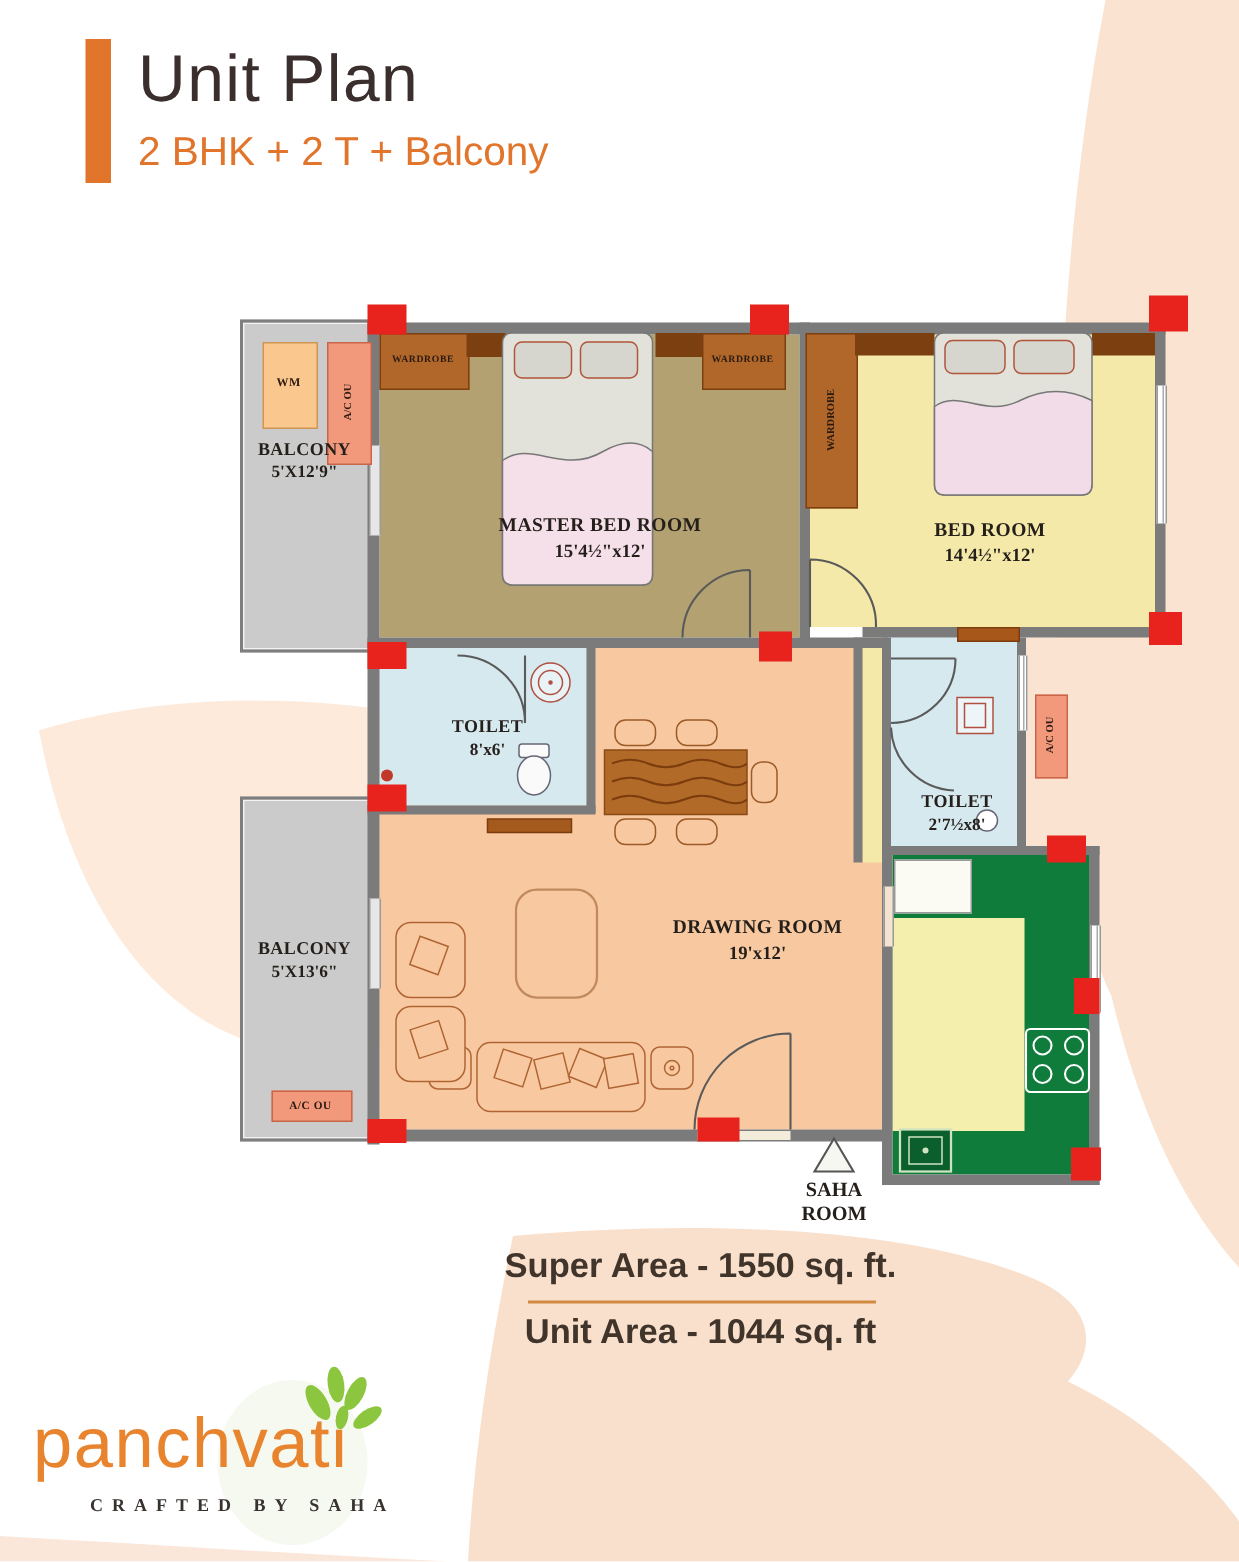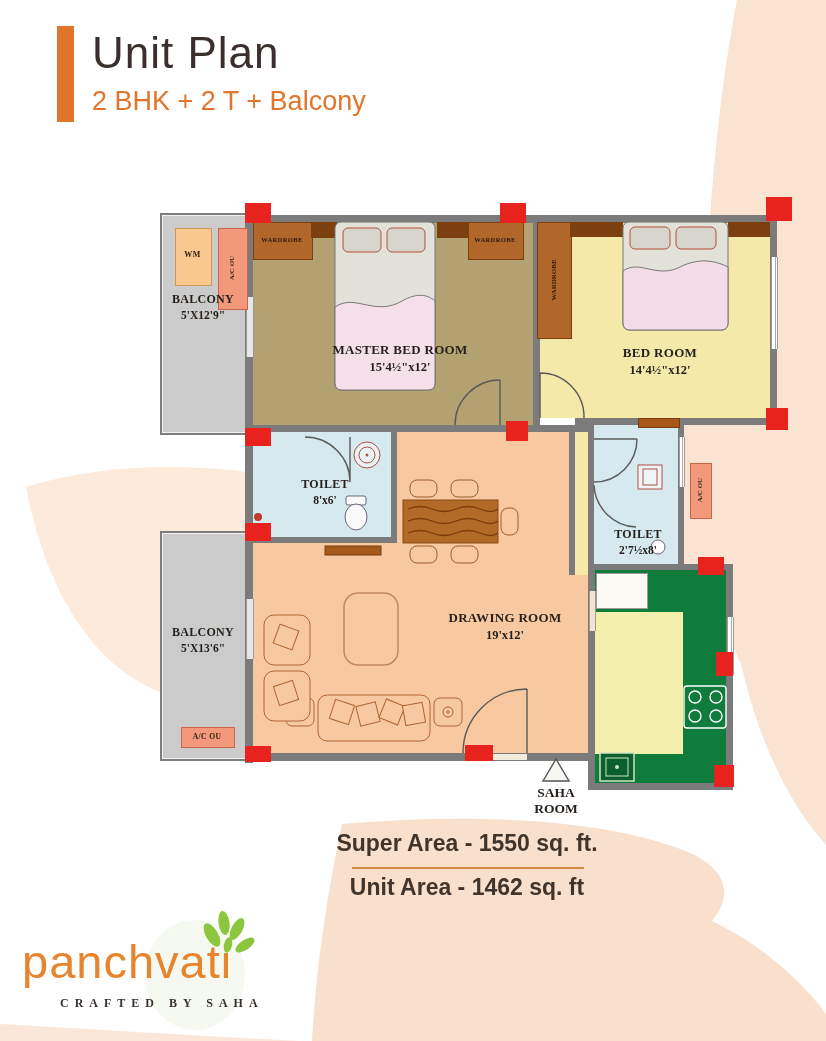--- a/index.html
+++ b/index.html
@@ -257,21 +257,21 @@
   <div class="tiny" style="left:21px;top:535px;width:52px;font-size:7.5px;">A/C OU</div>
 
   <div class="entrylbl" style="left:362px;top:588px;width:68px;">
     <div>SAHA</div>
     <div>ROOM</div>
   </div>
 </div>
 
 <div class="areatxt" style="left:317px;top:830px;">Super Area - 1550 sq. ft.</div>
 <div class="aline" style="left:352px;top:867px;width:232px;"></div>
-<div class="areatxt" style="left:317px;top:874px;">Unit Area - 1462 sq. ft</div>
+<div class="areatxt" style="left:317px;top:874px;">Unit Area - 1044 sq. ft</div>
 
 <div class="logo" style="left:22px;top:934px;">panchvati</div>
 <svg class="abs" style="left:182px;top:905px;z-index:3;" width="78" height="58" viewBox="0 0 78 58">
   <g fill="#8cc63f">
     <ellipse cx="30" cy="30" rx="6" ry="13" transform="rotate(-30 30 30)"></ellipse>
     <ellipse cx="42" cy="18" rx="5.5" ry="12" transform="rotate(-8 42 18)"></ellipse>
     <ellipse cx="55" cy="24" rx="5.5" ry="12" transform="rotate(28 55 24)"></ellipse>
     <ellipse cx="63" cy="40" rx="5" ry="11" transform="rotate(55 63 40)"></ellipse>
     <ellipse cx="46" cy="40" rx="4" ry="8" transform="rotate(12 46 40)"></ellipse>
   </g>

